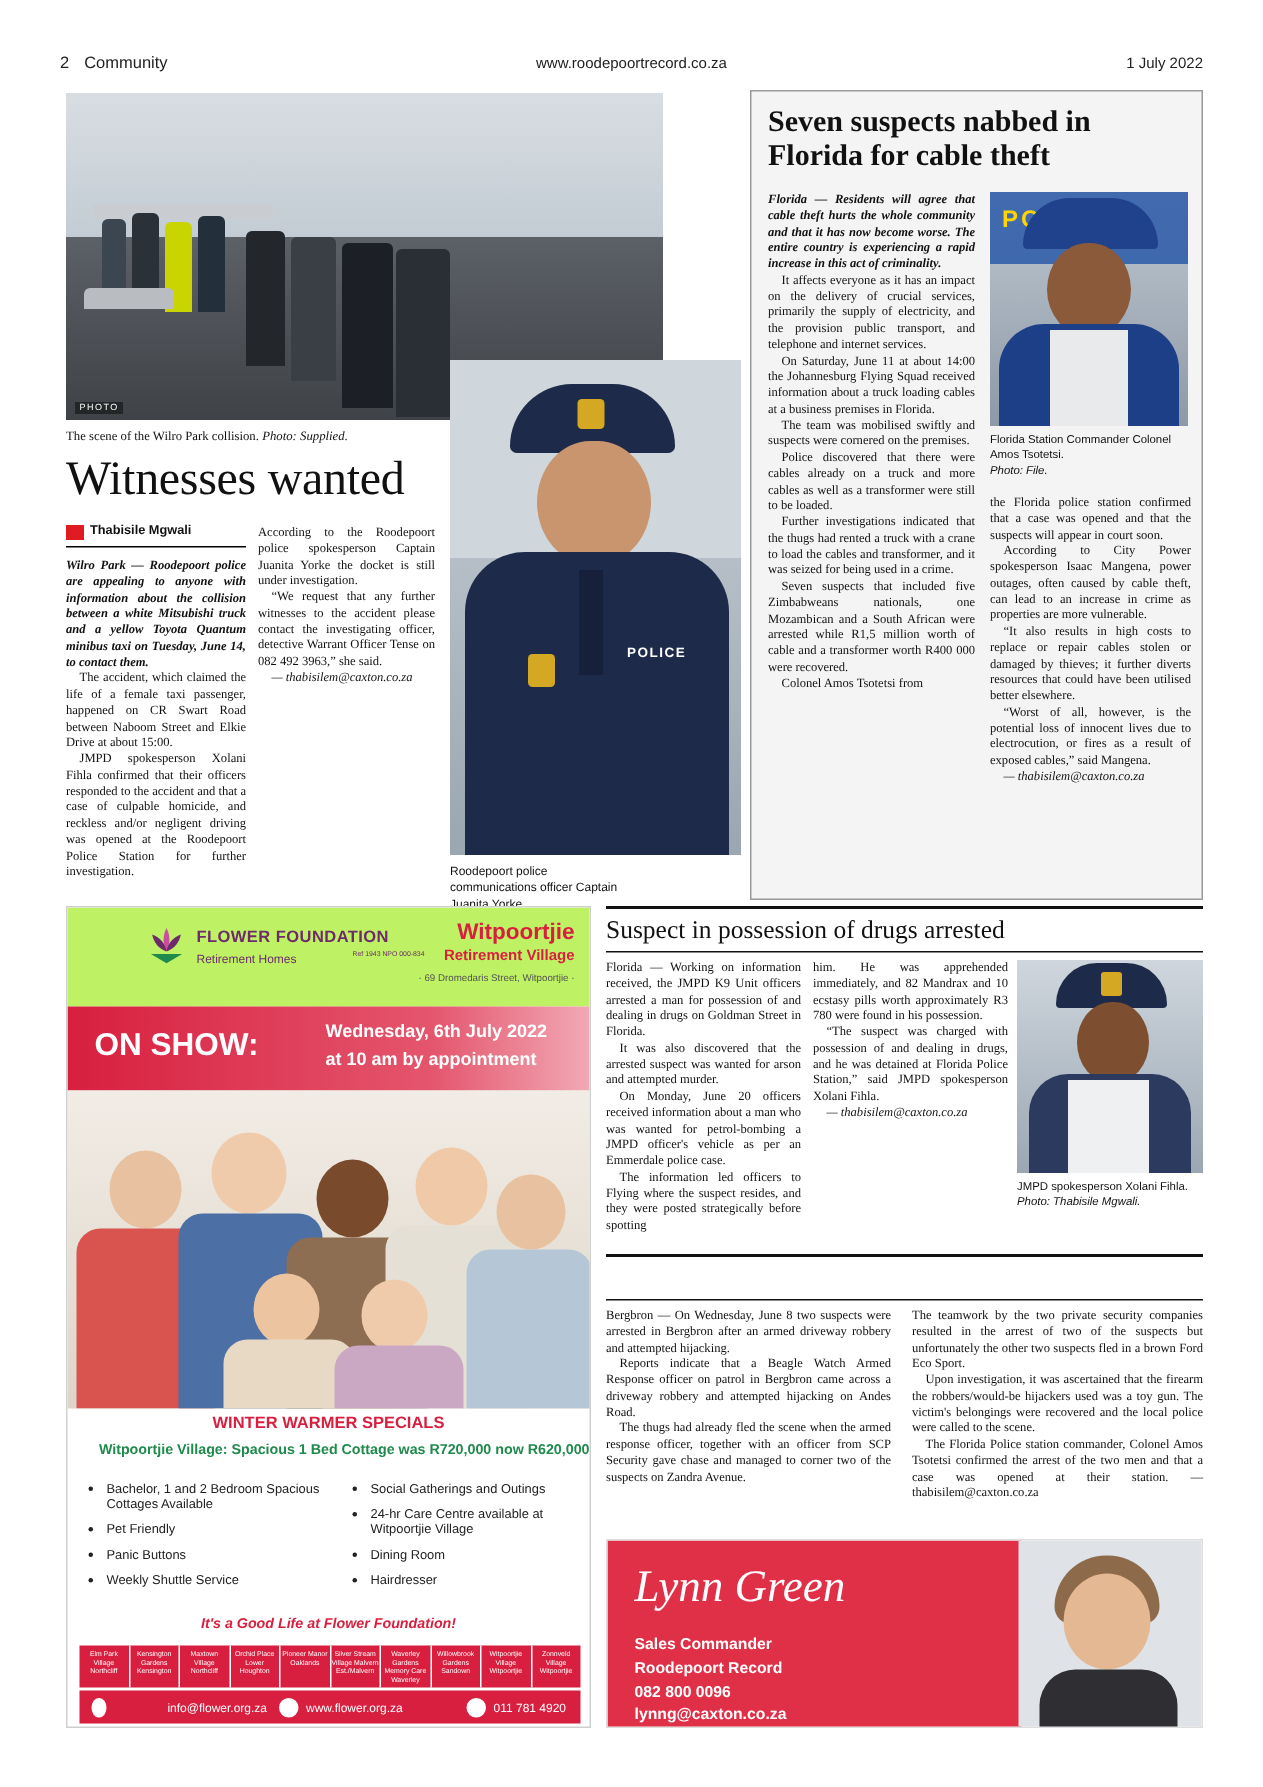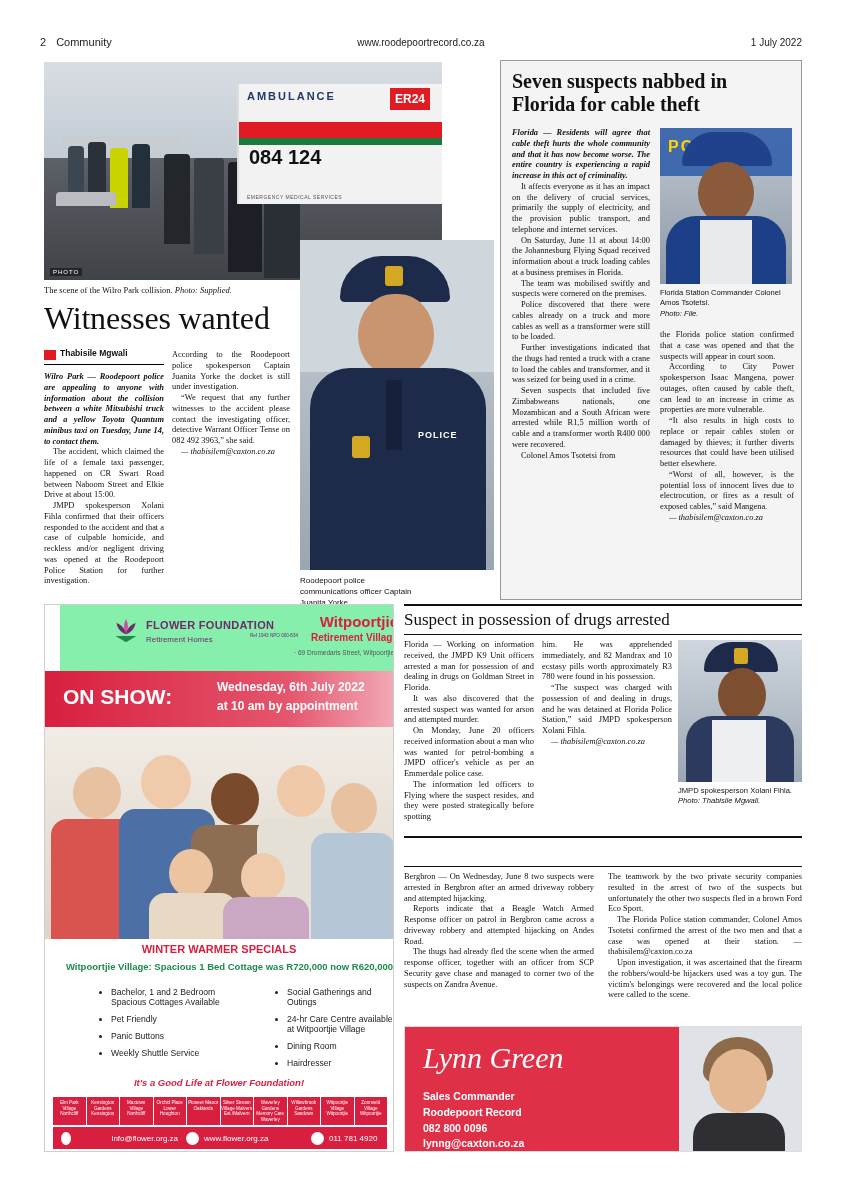--- a/index.html
+++ b/index.html
@@ -121,21 +121,21 @@
   .r-cap i { font-style:italic; }
 
   .col-r1 { left:512px; top:128px; width:138px; }
   .col-r2 { left:660px; top:330px; width:134px; }
 
   
   .ad-box {
     position:absolute; left:44px; top:604px; width:350px; height:548px;
     border:1px solid #cfcfcf; background:#ffffff; overflow:hidden;
   }
-  .ad-top { position:absolute; left:15px; top:0; width:100%; height:66px; background:#86efac; }
+  .ad-top { position:absolute; left:0; top:0; width:100%; height:66px; background:#bef264; }
   .ad-lotus { position:absolute; left:52px; top:12px; width:28px; height:26px; }
   .ff-name { position:absolute; left:86px; top:14px; font-family:"Liberation Sans",sans-serif;
     font-size:11px; color:#6d2b6b; font-weight:bold; letter-spacing:.3px;}
   .ff-sub { position:absolute; left:86px; top:30px; font-family:"Liberation Sans",sans-serif;
     font-size:8px; color:#6d2b6b;}
   .ff-npo { position:absolute; left:190px; top:28px; font-family:"Liberation Sans",sans-serif;
     font-size:4.6px; color:#6d2b6b; line-height:1.2;}
   .wp-name { position:absolute; right:10px; top:8px; text-align:right; font-family:"Liberation Sans",sans-serif;
     color:#d81f3f; font-weight:bold; font-size:15px;}
   .wp-sub { position:absolute; right:10px; top:27px; text-align:right; font-family:"Liberation Sans",sans-serif;
@@ -155,21 +155,21 @@
   .ad-photo { position:absolute; left:0; top:122px; width:350px; height:212px; background:#eae3d9; overflow:hidden;}
   .hd { position:absolute; border-radius:50%; }
   .shirt2 { position:absolute; border-radius:16px 16px 0 0; }
   .ww { position:absolute; left:0; top:338px; width:100%; text-align:center;
      font-family:"Liberation Sans",sans-serif; font-weight:bold; font-size:11px; color:#d81f3f;}
   .wv { position:absolute; left:0; top:356px; width:100%; text-align:right;
      font-family:"Liberation Sans",sans-serif; font-weight:bold; font-size:9.5px; color:#1f8a4c;}
   .bullets { position:absolute; left:14px; top:382px; width:330px;
      font-family:"Liberation Sans",sans-serif; font-size:8.6px; color:#222; }
   .bullets .c { position:absolute; }
-  .bullets li { margin-bottom:7px;margin-left:40px; }
+  .bullets li { margin-bottom:7px; }
   .bullets ul { margin:0; padding-left:12px; list-style:disc; }
   .goodlife { position:absolute; left:0; top:472px; width:100%; text-align:center;
      font-family:"Liberation Sans",sans-serif; font-style:italic; font-weight:bold; font-size:9.5px; color:#d81f3f;}
   .villages { position:absolute; left:8px; top:492px; width:334px; height:28px; background:#d81f3f; display:flex; }
   .villages div { flex:1; color:#fff; font-family:"Liberation Sans",sans-serif; font-size:4.6px;
      text-align:center; line-height:1.25; padding-top:3px; border-right:1px solid #fff; }
   .villages div:last-child { border-right:none; }
   .contactbar { position:absolute; left:8px; top:522px; width:334px; height:22px; background:#d81f3f;
      display:flex; align-items:center; color:#fff; font-family:"Liberation Sans",sans-serif; font-size:8px;}
   .contactbar span.i { display:inline-block; width:13px; height:13px; background:#fff; border-radius:50%;
@@ -233,28 +233,20 @@
     <div class="tent"></div>
     <div class="ppl" style="left:24px;top:84px;width:16px;height:58px;background:#3c4650;"></div>
     <div class="ppl" style="left:44px;top:80px;width:18px;height:64px;background:#2b3138;"></div>
     <div class="ppl" style="left:66px;top:86px;width:18px;height:60px;background:#c9d400;"></div>
     <div class="ppl" style="left:88px;top:82px;width:18px;height:64px;background:#23303c;"></div>
     <div class="ppl" style="left:120px;top:92px;width:26px;height:90px;background:#23262b;"></div>
     <div class="ppl" style="left:150px;top:96px;width:30px;height:96px;background:#3a3f46;"></div>
     <div class="ppl" style="left:184px;top:100px;width:34px;height:110px;background:#1c2026;"></div>
     <div class="ppl" style="left:220px;top:104px;width:36px;height:112px;background:#2a2f36;"></div>
     <div class="ppl" style="left:12px;top:130px;width:60px;height:14px;background:#b9bcc0;"></div>
-    <div class="amb">
-      <div class="word">AMBULANCE</div>
-      <div class="er">ER24</div>
-      <div class="stripe"></div>
-      <div class="stripe2"></div>
-      <div class="num">084 124</div>
-      <div class="tiny">EMERGENCY MEDICAL SERVICES</div>
-    </div>
     <div class="tag">PHOTO</div>
   </div>
 
   <div class="caption">
     <span>The scene of the Wilro Park collision.</span>
     <i>Photo: Supplied.</i>
   </div>
 
   <div class="headline">Witnesses wanted</div>
   <div class="byline-bar"></div>
@@ -434,22 +426,22 @@
 
   <div class="rb-rule"></div>
   <div class="rb-rule2"></div>
   <div class="col col-rb1">
     <p class="first">Bergbron — On Wednesday, June 8 two suspects were arrested in Bergbron after an armed driveway robbery and attempted hijacking.</p>
     <p>Reports indicate that a Beagle Watch Armed Response officer on patrol in Bergbron came across a driveway robbery and attempted hijacking on Andes Road.</p>
     <p>The thugs had already fled the scene when the armed response officer, together with an officer from SCP Security gave chase and managed to corner two of the suspects on Zandra Avenue.</p>
   </div>
   <div class="col col-rb2">
     <p class="first">The teamwork by the two private security companies resulted in the arrest of two of the suspects but unfortunately the other two suspects fled in a brown Ford Eco Sport.</p>
+    <p>Upon investigation, it was ascertained that the firearm the robbers/would-be hijackers used was a toy gun. The victim's belongings were recovered and the local police were called to the scene.</p>
     <p>The Florida Police station commander, Colonel Amos Tsotetsi confirmed the arrest of the two men and that a case was opened at their station. — thabisilem@caxton.co.za</p>
-    <p>Upon investigation, it was ascertained that the firearm the robbers/would-be hijackers used was a toy gun. The victim's belongings were recovered and the local police were called to the scene.</p>
   </div>
 
   <div class="lg-ad">
     <div class="lg-red"></div>
     <div class="lg-name">Lynn Green</div>
     <div class="lg-role">
       <div>Sales Commander</div>
       <div>Roodepoort Record</div>
       <div>082 800 0096</div>
       <div>lynng@caxton.co.za</div>

